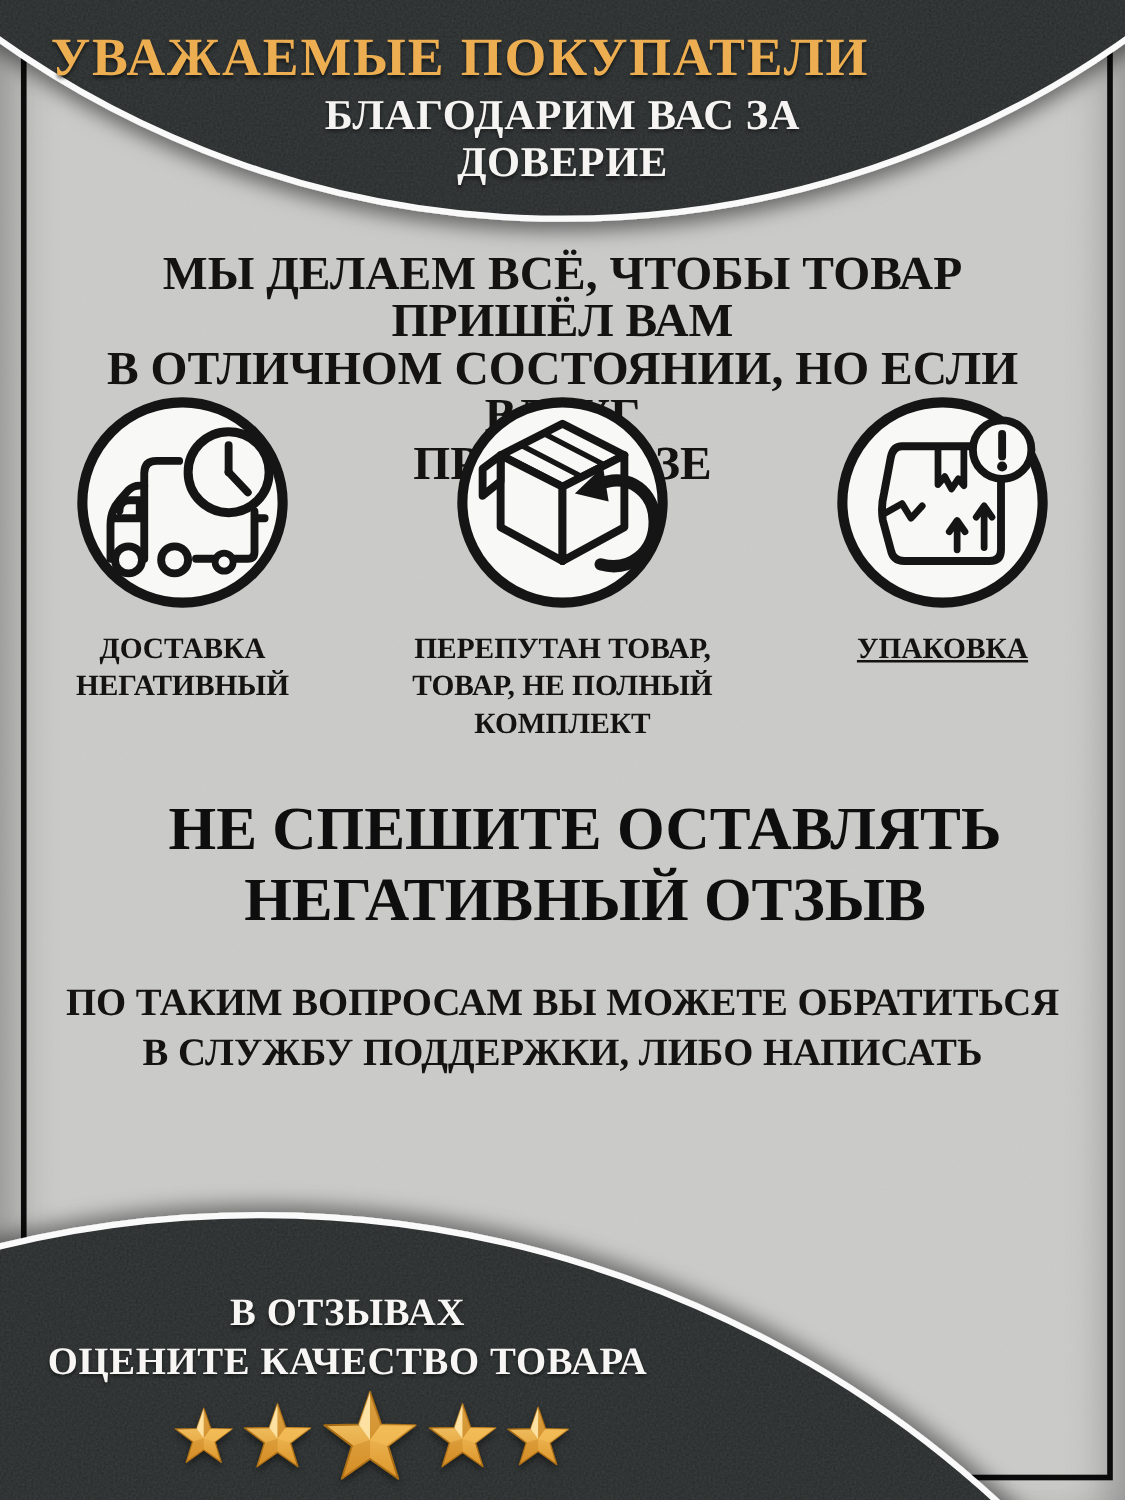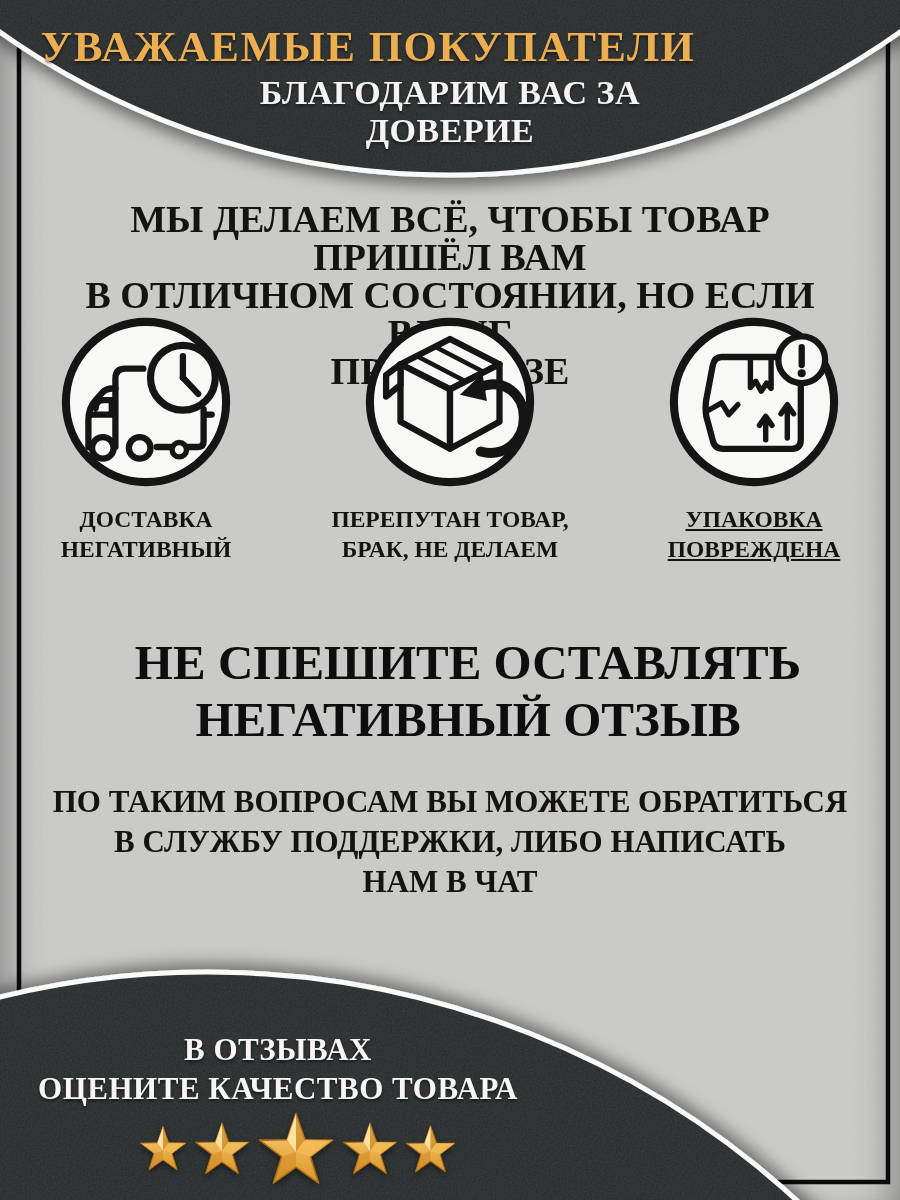--- a/index.html
+++ b/index.html
@@ -157,54 +157,53 @@
         </g>
         <g fill="none" stroke="#151515" stroke-width="5" stroke-linecap="round">
           <path d="M63 49 L117 77"></path>
           <path d="M84 39 L138 67"></path>
         </g>
         <path d="M132 84 C160 72 182 92 182 117 C182 144 160 162 134 155" fill="none" stroke="#151515" stroke-width="11" stroke-linecap="round"></path>
         <polygon points="111,92 136,68 141,99" fill="#151515"></polygon>
       </svg>
       <div class="label">
         <div>ПЕРЕПУТАН ТОВАР,</div>
-        <div>БРАК, НЕ ДЕЛАЕМ</div>
+        <div>ТОВАР, НЕ ПОЛНЫЙ</div>
+        <div>КОМПЛЕКТ</div>
       </div>
     </div>
 
     <div class="issue">
       <svg width="180" height="180" viewBox="0 0 200 200">
         <circle cx="100" cy="100" r="89" fill="#f8f8f6" stroke="#151515" stroke-width="9"></circle>
         <path d="M64 50 H142 Q152 50 152 60 V142 Q152 152 142 152 H66 Q56 152 54 142 L47 116 Q45 104 48 92 L54 60 Q56 50 64 50 Z" fill="#f8f8f6" stroke="#151515" stroke-width="7" stroke-linejoin="round"></path>
         <path d="M96 51 V84 L102 77 L108 88 L114 79 L119 85 V51" fill="none" stroke="#151515" stroke-width="6" stroke-linejoin="round"></path>
         <path d="M48 110 L64 101 L72 114 L82 103" fill="none" stroke="#151515" stroke-width="6" stroke-linecap="round" stroke-linejoin="round"></path>
         <g fill="none" stroke="#151515" stroke-width="6" stroke-linecap="round" stroke-linejoin="round">
           <path d="M113 142 V119 M106 126 L113 116 L120 126"></path>
           <path d="M137 140 V106 M130 113 L137 103 L144 113"></path>
         </g>
         <circle cx="153" cy="53" r="26" fill="#f8f8f6" stroke="#151515" stroke-width="7"></circle>
         <path d="M153 39 V59" stroke="#151515" stroke-width="7" stroke-linecap="round"></path>
         <circle cx="153" cy="68" r="4.5" fill="#151515"></circle>
       </svg>
       <div class="label">
         <div>УПАКОВКА</div>
-        <div>ПОВРЕЖДЕНА</div>
       </div>
     </div>
   </div>
 
   <div class="txt headline">
     <div>НЕ СПЕШИТЕ ОСТАВЛЯТЬ</div>
     <div>НЕГАТИВНЫЙ ОТЗЫВ</div>
   </div>
 
   <div class="txt support">
     <div>ПО ТАКИМ ВОПРОСАМ ВЫ МОЖЕТЕ ОБРАТИТЬСЯ</div>
     <div>В СЛУЖБУ ПОДДЕРЖКИ, ЛИБО НАПИСАТЬ</div>
-    <div>НАМ В ЧАТ</div>
   </div>
 
   <div class="txt footer-text">
     <div>В ОТЗЫВАХ</div>
     <div>ОЦЕНИТЕ КАЧЕСТВО ТОВАРА</div>
   </div>
 
   <div class="stars">
     <svg width="0" height="0" style="position:absolute" aria-hidden="true">
       <defs>

